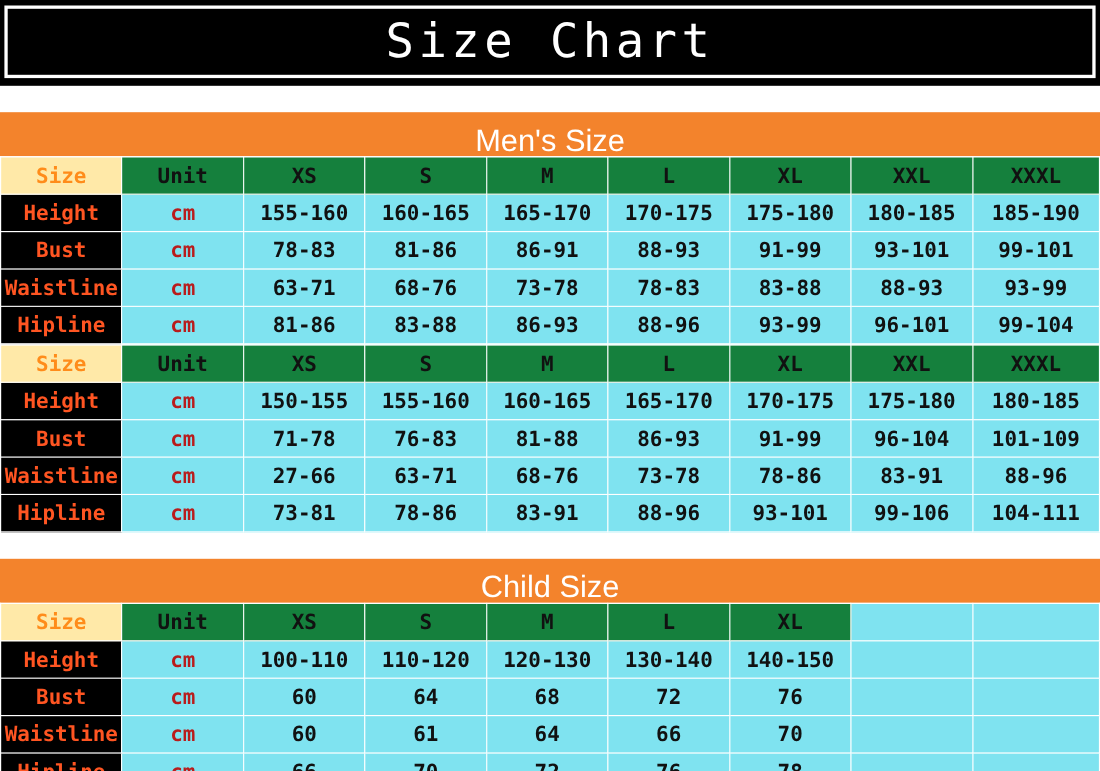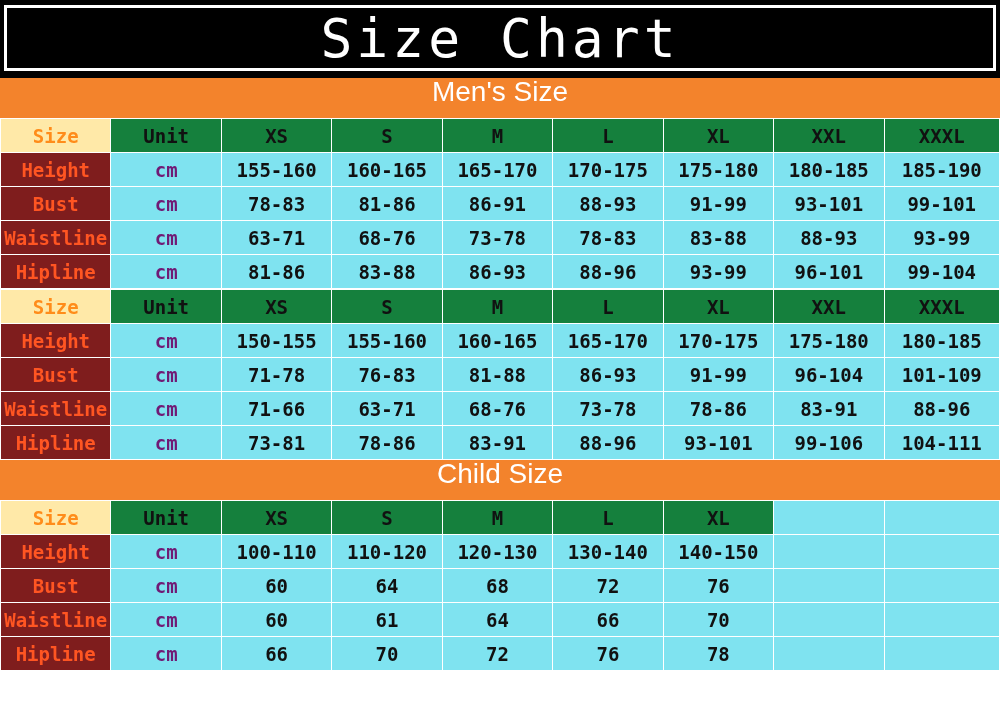--- a/index.html
+++ b/index.html
@@ -36,32 +36,33 @@
     bottom: 7px;
     border: 3px solid #ffffff;
     box-sizing: border-box;
     display: flex;
     align-items: center;
     justify-content: center;
   }
   .title-text {
     color: #ffffff;
     font-family: "DejaVu Sans Mono", monospace;
-    font-size: 53px;
+    font-size: 43px;
     letter-spacing: 4px;
     line-height: 1;
   }
 
   
   .section-bar {
     background: #f3832c;
     height: 40px;
     display: flex;
-    align-items: flex-start;
+    align-items: flex-end;
     justify-content: center;
+    margin-top: 24px;
   }
   .section-bar.women {
     background: #f3832c;
   }
   .section-bar-text {
     color: #ffffff;
     font-size: 28px;
     font-family: "Liberation Sans", sans-serif;
     line-height: 1;
   }
@@ -89,21 +90,21 @@
   col.c2 { width: 110px; }
   col.c3 { width: 110px; }
   col.c4 { width: 110px; }
   col.c5 { width: 110px; }
   col.c6 { width: 110px; }
   col.c7 { width: 110px; }
   col.c8 { width: 115px; }
 
   
   .lbl {
-    background: #7f1d1d;
+    background: #000000;
     color: #ff5522;
     font-family: "Liberation Sans", sans-serif;
     font-weight: bold;
     font-size: 20px;
   }
   .lbl-head {
     background: #ffe9a8;
     color: #ff8c1a;
     font-family: "Liberation Sans", sans-serif;
     font-weight: bold;
@@ -115,21 +116,21 @@
     font-weight: bold;
   }
   .cell-head {
     background: #15803d;
     color: #111111;
     font-weight: bold;
     font-size: 20px;
   }
   .cell-unit {
     background: #7fe3f0;
-    color: #701a75;
+    color: #b91c1c;
     font-weight: bold;
     font-size: 17px;
   }
   .cell-empty {
     background: #7fe3f0;
   }
 </style>
 </head>
 <body>
 
@@ -257,21 +258,21 @@
         <td class="cell">76-83</td>
         <td class="cell">81-88</td>
         <td class="cell">86-93</td>
         <td class="cell">91-99</td>
         <td class="cell">96-104</td>
         <td class="cell">101-109</td>
       </tr>
       <tr>
         <td class="lbl">Waistline</td>
         <td class="cell-unit">cm</td>
-        <td class="cell">71-66</td>
+        <td class="cell">27-66</td>
         <td class="cell">63-71</td>
         <td class="cell">68-76</td>
         <td class="cell">73-78</td>
         <td class="cell">78-86</td>
         <td class="cell">83-91</td>
         <td class="cell">88-96</td>
       </tr>
       <tr>
         <td class="lbl">Hipline</td>
         <td class="cell-unit">cm</td>

